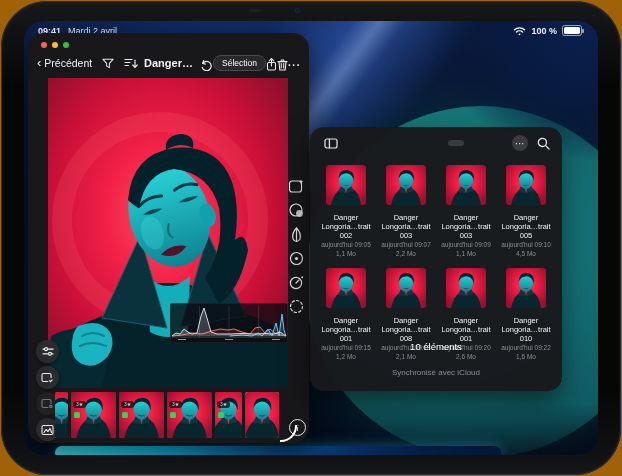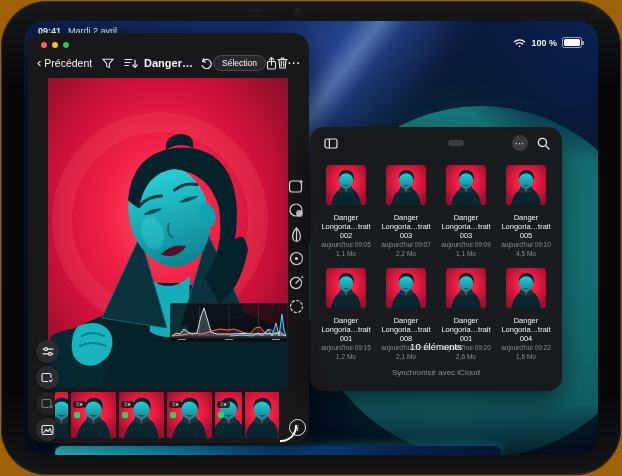--- a/index.html
+++ b/index.html
@@ -30,21 +30,21 @@
     box-shadow:0 0 50px rgba(10,90,100,.45);}
   .wp-corner{right:0;top:0;width:240px;height:150px;
     background:radial-gradient(170px 140px at 100% 0%,#0a2150 0%,#081a40 55%,rgba(8,20,56,0) 100%);}
   .wp-bottomfade{left:287px;bottom:0;width:287px;height:52px;
     background:linear-gradient(180deg,rgba(4,9,22,0) 0%,rgba(4,9,22,.75) 100%);}
 
   
   .statusbar{left:0;top:0;width:574px;height:20px;color:#eef1f7;font-size:9px;font-weight:700;}
   .sb-left{position:absolute;left:14px;top:5px;display:flex;gap:7px;align-items:center;}
   .sb-date{font-weight:400;opacity:.95;}
-  .sb-right{position:absolute;right:16px;top:16px;display:flex;gap:5px;align-items:center;}
+  .sb-right{position:absolute;right:16px;top:4px;display:flex;gap:5px;align-items:center;}
   .battery{width:18px;height:9px;border:1px solid rgba(255,255,255,.6);border-radius:2.5px;position:relative;}
   .battery i{position:absolute;inset:1px;background:#fff;border-radius:1.5px;}
   .battery:after{content:"";position:absolute;right:-3px;top:2.5px;width:2px;height:4px;
     background:rgba(255,255,255,.6);border-radius:0 1px 1px 0;}
 
   
   .cyan-strip{left:31px;top:425px;width:446px;height:13px;border-radius:9px;
     background:linear-gradient(90deg,#46f4ff 0%,#21d9f6 14%,#13aee3 28%,#0d77b9 40%,
       #0a4b8d 52%,#072f63 66%,#051d45 82%,#041634 100%);
     box-shadow:0 0 14px rgba(40,220,255,.35);}
@@ -53,21 +53,21 @@
   .editor{left:4px;top:12px;width:281px;height:410px;border-radius:16px;background:#18181a;
     box-shadow:0 14px 30px rgba(0,0,0,.6);z-index:2;}
   .tl{position:absolute;left:13px;top:9px;display:flex;gap:5px;}
   .tl b{width:6px;height:6px;border-radius:50%;}
   .toolbar{position:absolute;left:0;top:17px;width:100%;height:26px;display:flex;align-items:center;
     color:#f3f3f5;font-size:10.5px;}
   .tb-left{display:flex;align-items:center;gap:10px;margin-left:9px;}
   .back{display:flex;align-items:center;gap:3px;font-weight:400;}
   .chev{font-size:13px;line-height:10px;margin-top:-1px;}
   .tb-title{position:absolute;left:50%;transform:translateX(-50%);font-weight:700;font-size:11px;}
-  .tb-right{display:flex;align-items:center;margin-left:auto;margin-right:8px;}
+  .tb-right{display:flex;align-items:flex-end;margin-left:auto;margin-right:8px;}
   .sel-pill{border:1px solid #4a4a4e;background:#28282b;color:#fff;font-size:8.5px;
     padding:2px 8px;border-radius:9px;}
   .dots{font-weight:700;letter-spacing:1px;font-size:10px;}
   .icon{display:inline-flex;align-items:center;justify-content:center;}
   .icon svg{display:block;}
 
   
   .photo{position:absolute;left:20px;top:45px;width:240px;height:310px;overflow:hidden;background:#a50d2c;}
   .histo{position:absolute;left:122px;top:225px;width:118px;height:40px;border-radius:2px;
     background:rgba(10,12,17,.78);box-shadow:inset 0 0 0 .5px rgba(255,255,255,.12);}
@@ -541,21 +541,21 @@
             <div class="fmeta">2,6 Mo</div>
           </div>
           <div class="fitem">
             <div class="fthumb">
               <svg viewBox="0 0 40 40">
                 <use href="#mini-portrait"></use>
               </svg>
             </div>
             <div class="fname">
               <div>Danger</div>
-              <div>Longoria…trait 004</div>
+              <div>Longoria…trait 010</div>
             </div>
             <div class="fmeta">aujourd'hui 09:22</div>
             <div class="fmeta">1,6 Mo</div>
           </div>
         </div>
 
       <div class="files-footer">
         <div class="f-count">10 éléments</div>
         <div class="f-sync">Synchronisé avec iCloud</div>
       </div>

